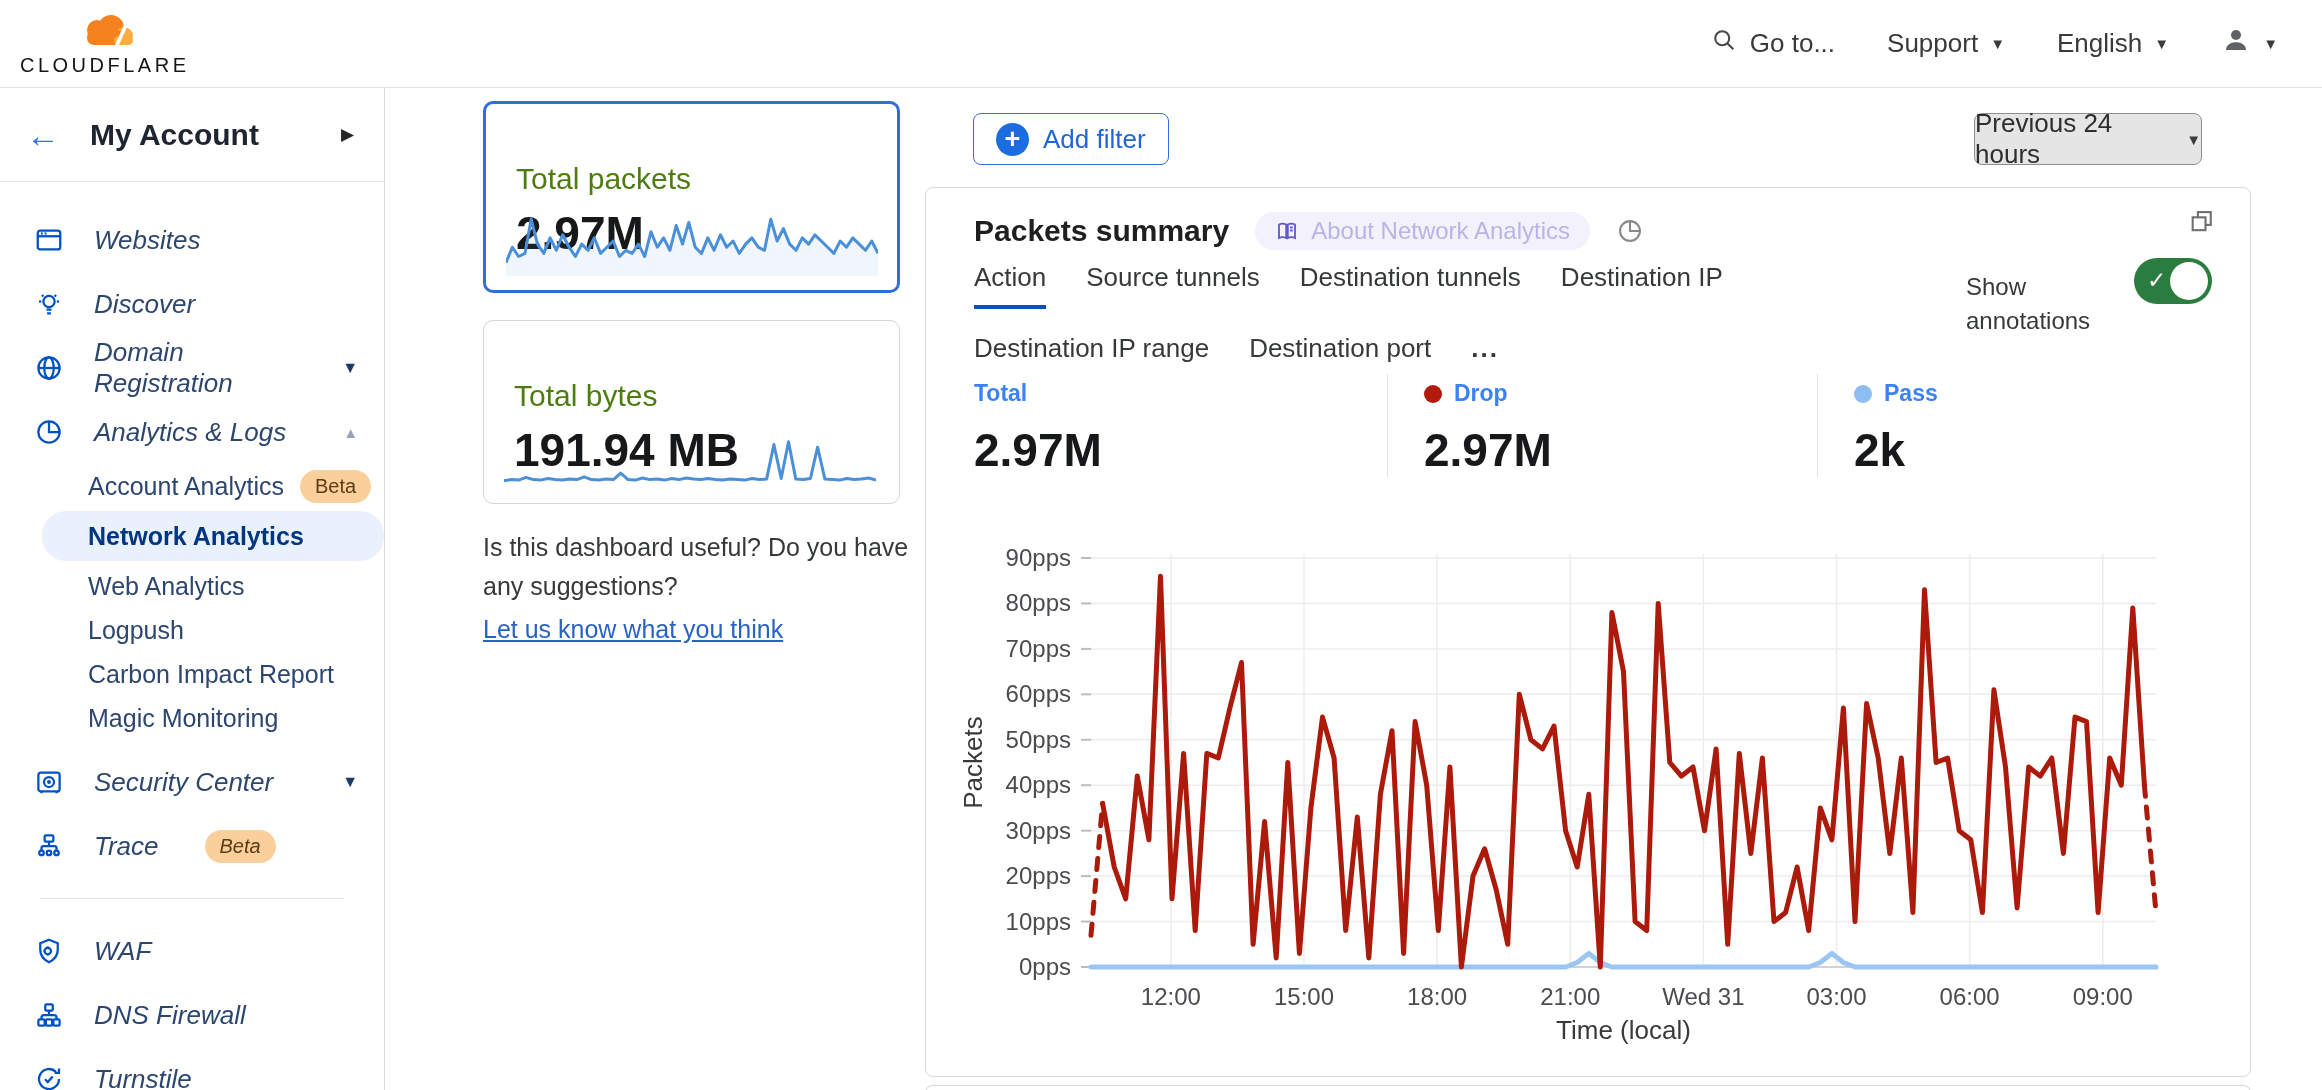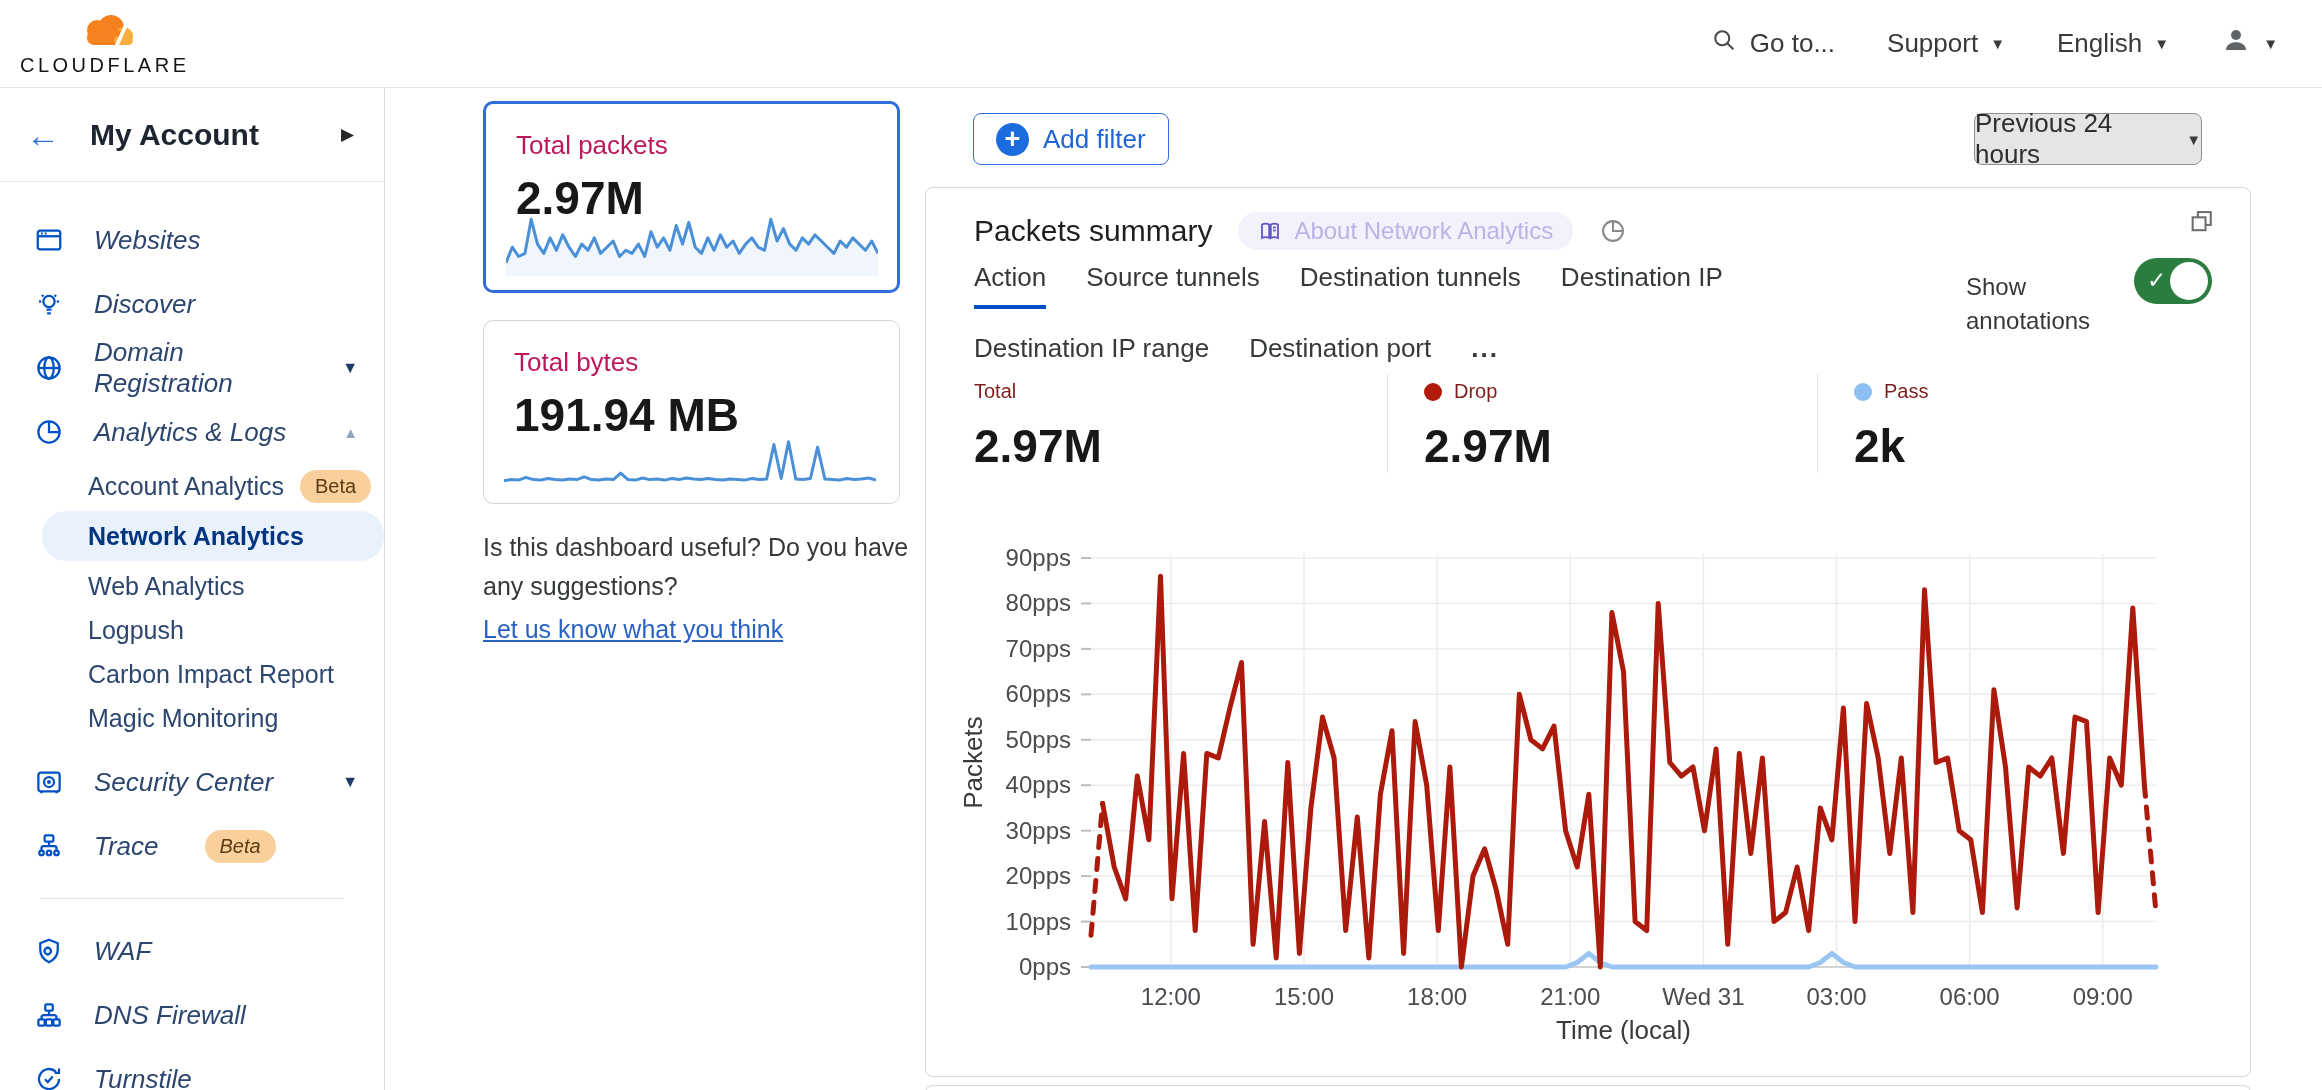--- a/index.html
+++ b/index.html
@@ -36,21 +36,21 @@
               font-weight:700;color:#003681;}
   .badge{background:#f9cf9c;color:#5b3c14;font-size:20px;padding:5px 15px;border-radius:999px;margin-left:16px;}
   .sdivider{height:1px;background:#e3e3e3;margin:20px 40px;}
   .icon24{width:30px;height:30px;flex:0 0 30px;}
 
   
   .mcard{position:absolute;left:483px;width:417px;box-sizing:border-box;background:#fff;
          border-radius:10px;padding:26px 30px 0;overflow:hidden;}
   .card-packets{top:101px;height:192px;border:3px solid #2f6edb;}
   .card-bytes{top:320px;height:184px;border:1px solid #d5d5d5;}
-  .card-label{font-size:26px;color:#be185d;}
+  .card-label{font-size:30px;color:#4d7c0f;margin-top:32px;}
   .card-value{font-size:46px;font-weight:700;color:#17181a;margin-top:10px;}
   .sparkwrap{position:absolute;left:20px;bottom:10px;}
   .feedback{position:absolute;left:483px;top:528px;width:436px;font-size:25px;color:#36393a;line-height:1.55;}
   .feedback a{color:#2a62c4;text-decoration:underline;display:inline-block;margin-top:4px;cursor:pointer;}
 
   
   .add-filter{position:absolute;left:973px;top:113px;height:52px;box-sizing:border-box;display:flex;
               align-items:center;gap:14px;padding:0 22px;border:1px solid #2f6edb;border-radius:8px;
               background:#fff;color:#1f66d4;font-size:26px;cursor:pointer;}
   .plus{width:33px;height:33px;border-radius:50%;background:#1b6ddf;color:#fff;font-size:27px;
@@ -58,40 +58,40 @@
   .range{position:absolute;left:1974px;top:113px;width:228px;height:52px;box-sizing:border-box;
          border:1px solid #8f8f8f;border-radius:8px;background:#e5e5e5;display:flex;align-items:center;
          justify-content:flex-start;gap:16px;font-size:26px;color:#2e2e2e;cursor:pointer;}
 
   
   .panel{position:absolute;left:925px;top:187px;width:1326px;height:890px;box-sizing:border-box;
          border:1px solid #d8d8d8;border-radius:8px;background:#fff;}
   .panel2{position:absolute;left:925px;top:1085px;width:1326px;height:12px;box-sizing:border-box;
           border:1px solid #d8d8d8;border-bottom:none;border-radius:8px 8px 0 0;background:#fff;}
   .panel-title-row{position:absolute;left:48px;top:24px;display:flex;align-items:center;gap:26px;}
-  .panel-title{font-size:30px;font-weight:400;color:#1d1f21;}
+  .panel-title{font-size:30px;font-weight:700;color:#1d1f21;}
   .chip{height:38px;border-radius:19px;background:#f2f1fc;display:flex;align-items:center;gap:12px;
         padding:0 20px;font-size:24px;color:#b9b4e6;cursor:pointer;}
   .expand-icon{position:absolute;right:34px;top:20px;cursor:pointer;}
   .tabs{position:absolute;left:48px;top:74px;width:900px;display:flex;flex-wrap:wrap;
         column-gap:40px;row-gap:24px;font-size:26px;color:#36393a;}
   .tab{padding-bottom:12px;border-bottom:4px solid transparent;cursor:pointer;}
   .tab.active{border-bottom-color:#0051c3;}
   .tab-more{font-weight:700;letter-spacing:2px;padding-bottom:12px;cursor:pointer;}
   .annot{position:absolute;left:1040px;top:82px;width:140px;font-size:24px;color:#36393a;line-height:1.4;}
   .toggle{position:absolute;left:1208px;top:70px;width:78px;height:46px;border-radius:23px;
           background:#2a7d3f;cursor:pointer;}
   .toggle .check{position:absolute;left:13px;top:9px;color:#fff;font-size:23px;font-weight:700;}
   .toggle .knob{position:absolute;right:4px;top:4px;width:38px;height:38px;border-radius:50%;background:#fff;}
   .stats{position:absolute;left:0;top:186px;width:100%;display:flex;box-sizing:border-box;}
   .stat{box-sizing:border-box;padding-top:6px;}
   .stat1{width:453px;padding-left:48px;}
   .stat2{width:430px;border-left:1px solid #e2e2e2;padding-left:36px;margin-left:8px;}
   .stat3{flex:1;border-left:1px solid #e2e2e2;padding-left:36px;}
-  .stat-label{font-size:20px;color:#7f1d1d;display:flex;align-items:center;gap:12px;}
+  .stat-label{font-size:23px;color:#3b82f6;display:flex;align-items:center;gap:12px;font-weight:bold;}
   .dot{width:18px;height:18px;border-radius:50%;}
   .stat-value{font-size:46px;font-weight:700;color:#17181a;margin-top:16px;}
   .chartwrap{position:absolute;left:20px;top:358px;}
 </style>
 </head>
 <body>
 
 <div id="app">
 
   <div class="topbar">

